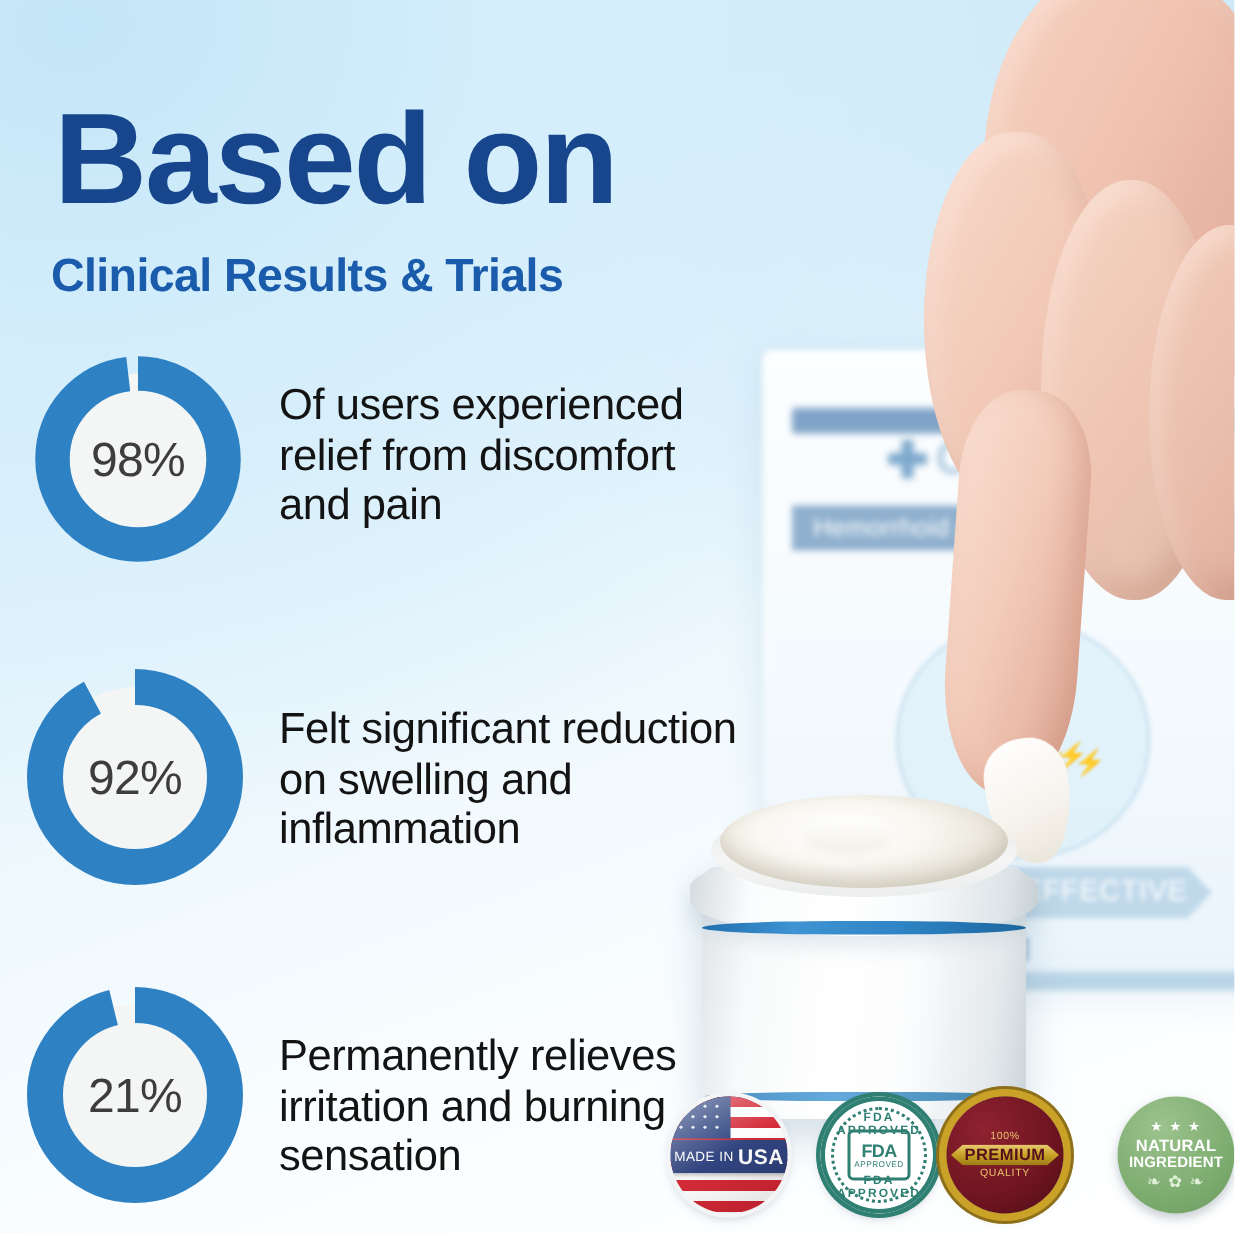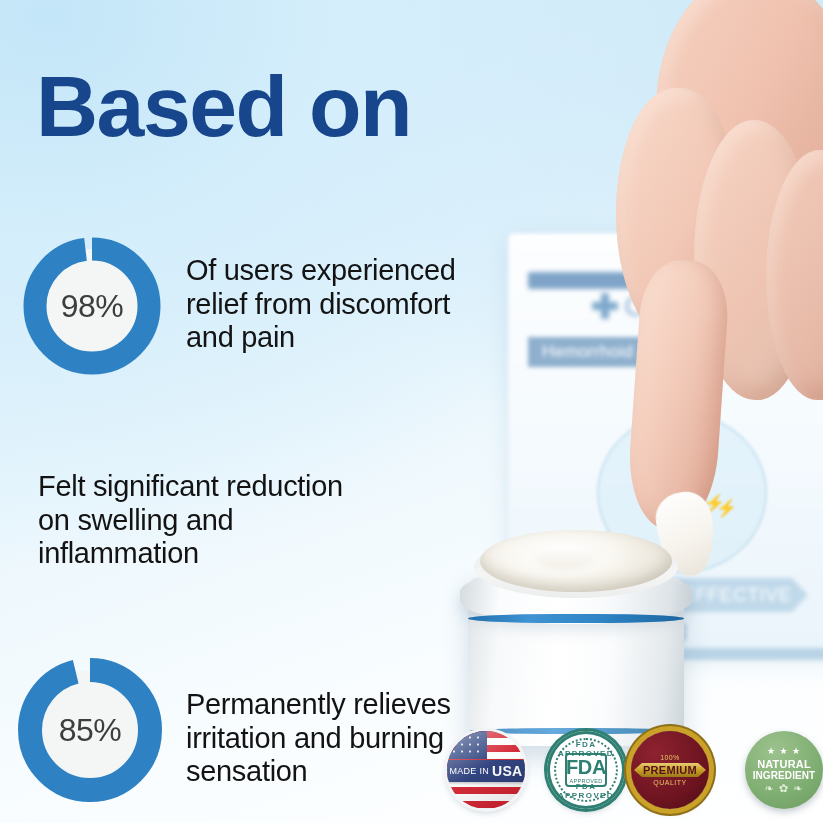--- a/index.html
+++ b/index.html
@@ -286,21 +286,21 @@
   .b-fda .fda-outer {
     position:absolute; inset:7px; border-radius:50%;
     border:2px dotted #2f7f73;
   }
   .b-fda .fda-core {
     width:42px; height:34px;
     border:2px solid #2f7f73; border-radius:4px;
     display:flex; flex-direction:column; align-items:center; justify-content:center;
     background:#fff;
   }
-  .b-fda .fda-core .m { font-size:20px; font-weight:bold; color:#2f7f73; line-height:1; letter-spacing:-.4px; }
+  .b-fda .fda-core .m { font-size:12px; font-weight:bold; color:#2f7f73; line-height:1; letter-spacing:-.4px; }
   .b-fda .fda-core .s { font-size:5.5px; color:#2f7f73; letter-spacing:.3px; margin-top:1px; }
   .b-fda .arc-top, .b-fda .arc-bot {
     position:absolute; left:0; width:78px; text-align:center;
     font-size:8px; font-weight:bold; color:#2f7f73; letter-spacing:1.4px;
   }
   .b-fda .arc-top { top:9px; }
   .b-fda .arc-bot { bottom:9px; }
 
   .b-prem { left:184px; top:4px;
     background:radial-gradient(circle at 32% 28%, #8e2230 0%, #6d1420 62%, #4d0d16 100%);
@@ -450,47 +450,55 @@
         <span class="n-l1">NATURAL</span>
         <span class="n-l2">INGREDIENT</span>
         <span class="n-leaves">❧ ✿ ❧</span>
       </div>
     </div>
   </div>
 
   <div class="content">
 
     <div class="headline">Based on</div>
+    <div class="subhead">Clinical Results &amp; Trials</div>
 
     <div class="stat stat-1">
       <div class="donut">
         <svg width="140" height="140" viewBox="0 0 140 140">
           <circle class="track" cx="70" cy="70" r="57" fill="#f4f6f6" stroke="none"></circle>
           <circle class="arc" cx="70" cy="70" r="57" fill="none" stroke="#2e82c4" stroke-width="23" transform="rotate(-90 70 70)" stroke-dasharray="350.97873125905164 7.162831250184752" stroke-dashoffset="0"></circle>
         </svg>
         <span class="pct">98%</span>
       </div>
       <div class="stat-text">Of users experienced
 relief from discomfort
 and pain</div>
     </div>
 
     <div class="stat stat-2">
+      <div class="donut">
+        <svg width="148" height="148" viewBox="0 0 148 148">
+          <circle class="track" cx="74" cy="74" r="60" fill="#f4f6f6" stroke="none"></circle>
+          <circle class="arc" cx="74" cy="74" r="60" fill="none" stroke="#2e82c4" stroke-width="24" transform="rotate(-90 74 74)" stroke-dasharray="346.83182895631313 30.159289474462014" stroke-dashoffset="0"></circle>
+        </svg>
+        <span class="pct">92%</span>
+      </div>
       <div class="stat-text">Felt significant reduction
 on swelling and
 inflammation</div>
     </div>
 
     <div class="stat stat-3">
       <div class="donut">
         <svg width="148" height="148" viewBox="0 0 148 148">
           <circle class="track" cx="74" cy="74" r="60" fill="#f4f6f6" stroke="none"></circle>
           <circle class="arc" cx="74" cy="74" r="60" fill="none" stroke="#2e82c4" stroke-width="24" transform="rotate(-90 74 74)" stroke-dasharray="361.9114736935441 15.079644737231035" stroke-dashoffset="0"></circle>
         </svg>
-        <span class="pct">85%</span>
+        <span class="pct">21%</span>
       </div>
       <div class="stat-text">Permanently relieves
 irritation and burning
 sensation</div>
     </div>
 
   </div>
 </div>
 
 </body></html>

